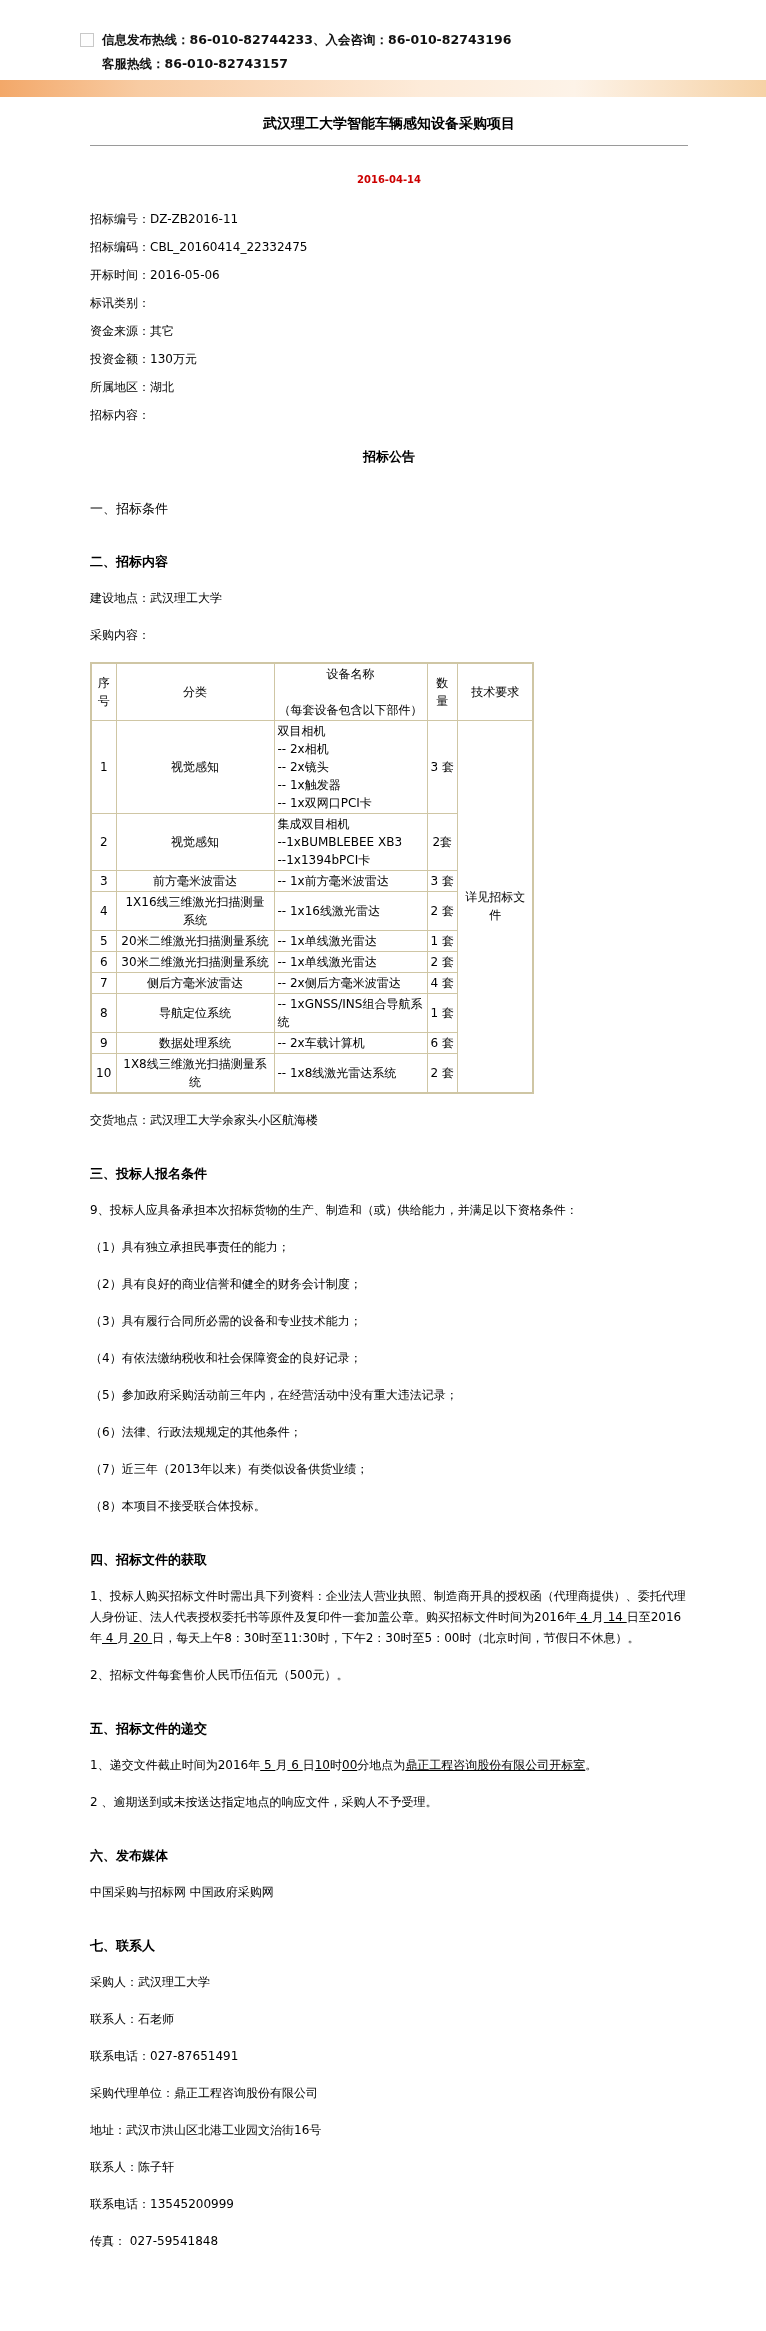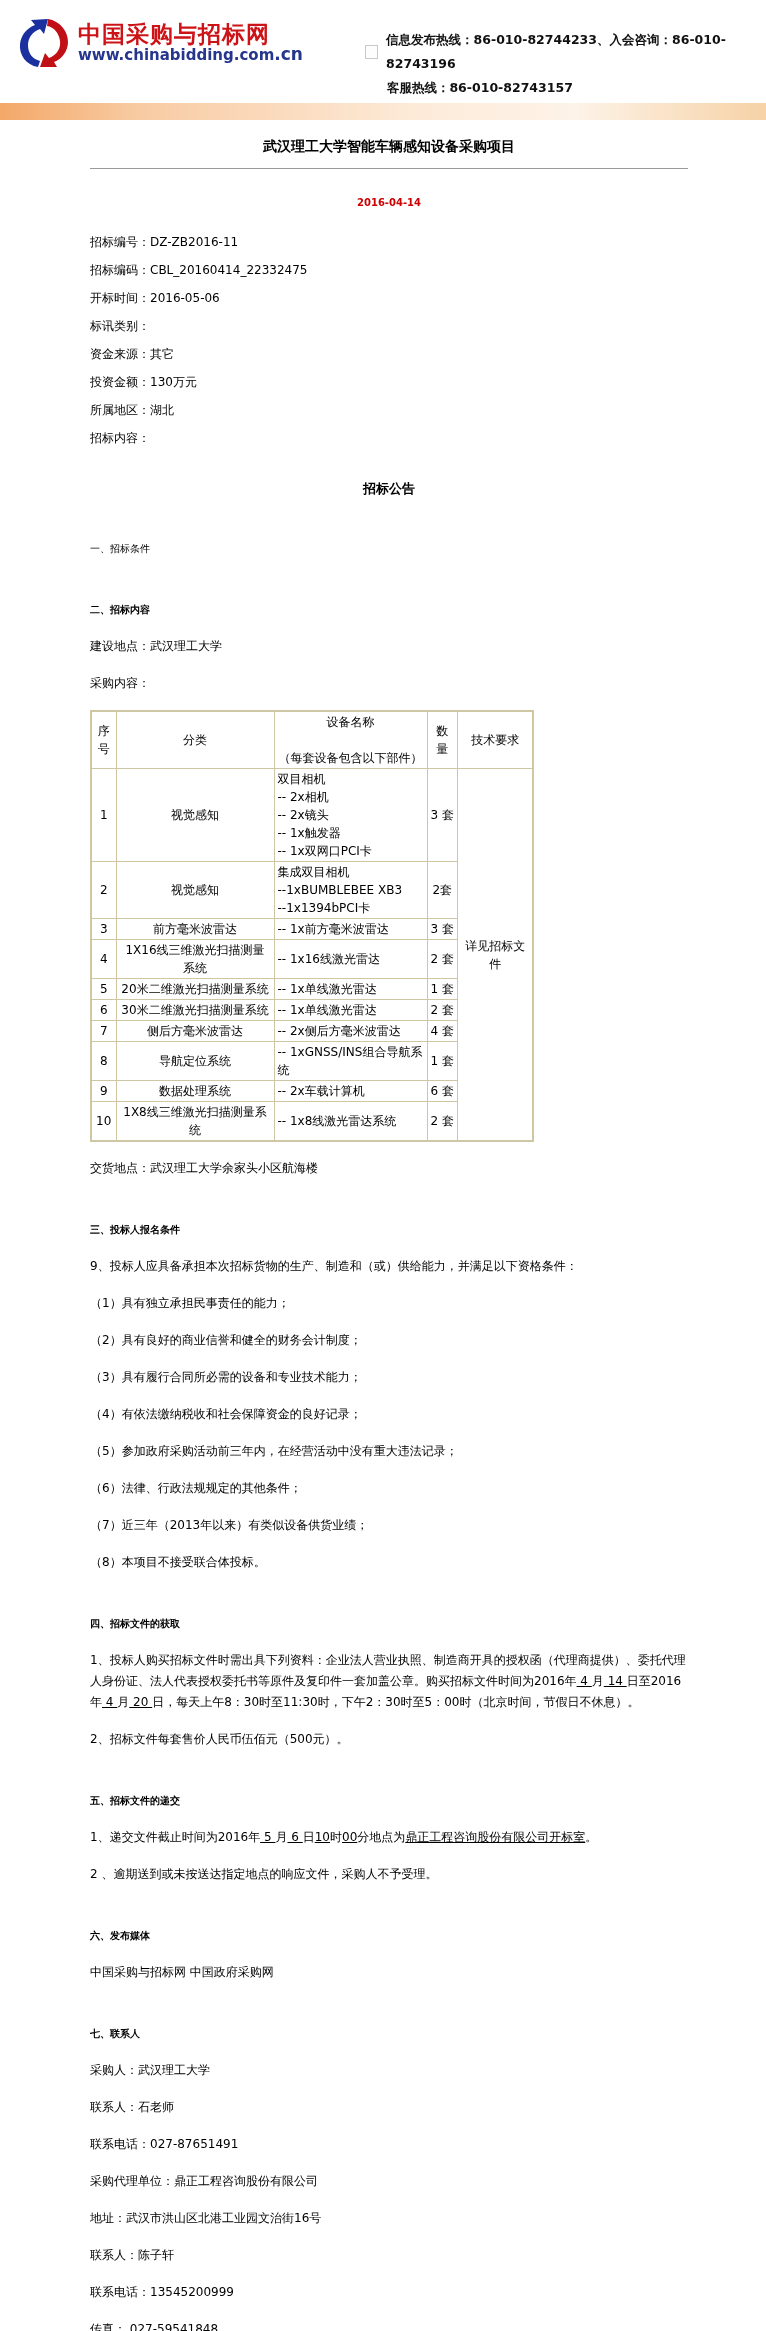--- a/index.html
+++ b/index.html
@@ -30,23 +30,23 @@
   }
 
   
   .content { padding: 14px 78px 30px 90px; }
   .doc-title { text-align: center; font-weight: bold; font-size: 14px; margin: 4px 0 12px 0; }
   .title-rule { border: none; border-top: 1px solid #9a9a9a; margin: 0 0 0 0; }
   .doc-date { text-align: center; color: #cc0000; font-weight: bold; font-size: 10px; margin: 28px 0 24px 0; }
 
   .field { line-height: 21px; margin: 0 0 7px 0; white-space: pre-wrap; }
 
-  .announce-title { text-align: center; font-weight: bold; font-size: 13px; margin: 31px 0 18px 0; }
-
-  .sec-heading { font-size: 10px; margin: 40px 0 16px 0; line-height: 21px; }
+  .announce-title { text-align: center; font-weight: bold; font-size: 13px; margin: 22px 0 18px 0; }
+
+  .sec-heading { font-size: 13px; margin: 32px 0 16px 0; line-height: 21px; }
   .sec-heading.bold { font-weight: bold; }
   .para { line-height: 21px; margin: 16px 0; }
   .u { text-decoration: underline; }
 
   
   table.equip { border-collapse: collapse; margin: 14px 0 10px 0; border: 2px solid #cfc6a4; }
   table.equip th, table.equip td {
     border: 1px solid #cfc6a4;
     padding: 1px 3px;
     font-weight: normal;
@@ -59,30 +59,20 @@
   td.col-no { width: 25px; text-align: center; font-weight: bold; }
   td.col-category { width: 158px; text-align: center; }
   td.col-device { width: 153px; text-align: left; white-space: pre-line; }
   td.col-qty { width: 27px; text-align: center; white-space: nowrap; }
   td.col-tech { width: 76px; text-align: center; margin-left: 17px; }
 </style>
 </head>
 <body>
 
 <div class="site-header">
-  <div class="logo-wrap">
-    <svg class="logo-icon" viewBox="0 0 52 50" xmlns="http://www.w3.org/2000/svg">
-      <path d="M20 49 C8 47 1 37 2 26 C3 17 9 10 17 7 L13 2 L30 1 L26 16 L22 11 C14 14 10 20 10 27 C10 36 15 41 22 43 Z" fill="#1b2f9e"></path>
-      <path d="M30 1 C42 3 50 13 50 24 C50 33 44 41 36 44 L39 49 L22 49 L27 35 L31 40 C39 37 43 30 42 23 C41 15 36 9 29 8 Z" fill="#c01016"></path>
-    </svg>
-    <div class="logo-text-col">
-      <span class="site-name">中国采购与招标网</span>
-      <span class="site-url"><span>www.chinabidding.com</span><span class="url-suffix">.cn</span></span>
-    </div>
-  </div>
   <div class="hotlines">
     <div class="hotline-row">
       <span class="box-icon"></span>
       <span>信息发布热线：86-010-82744233、入会咨询：86-010-82743196</span>
     </div>
     <div class="hotline-row second">
       <span>客服热线：86-010-82743157</span>
     </div>
   </div>
 </div>

